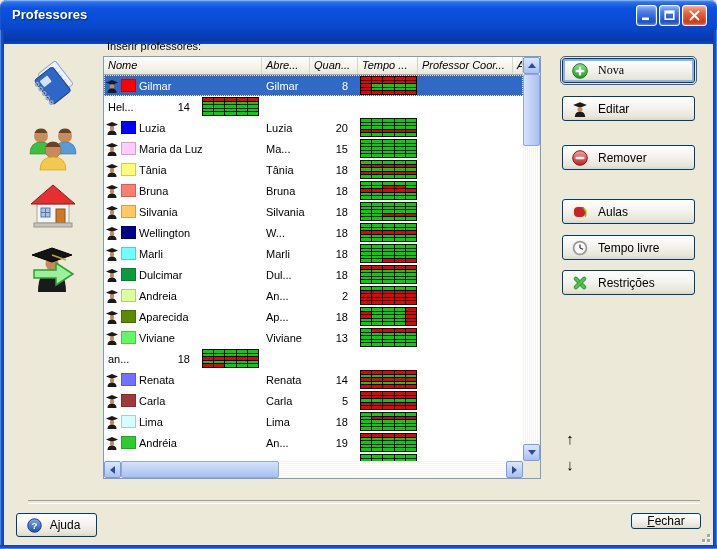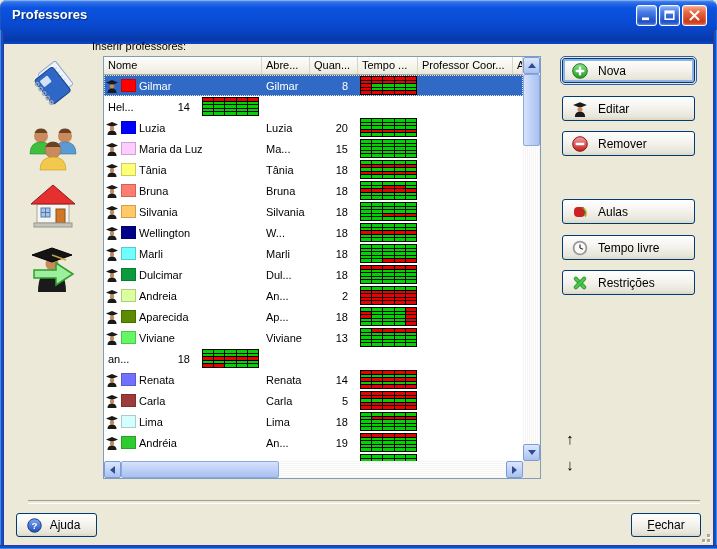--- a/index.html
+++ b/index.html
@@ -15,30 +15,30 @@
   .tb-btn{position:absolute;top:5px;width:21px;height:21px;border-radius:3px;border:1px solid #fff;
     box-sizing:border-box;background:linear-gradient(180deg,#8FB4F8 0%,#4A7EE8 30%,#1E50C8 80%,#3A6AD8 100%);
     box-shadow:inset 0 0 2px rgba(255,255,255,.6);display:flex;align-items:center;justify-content:center;}
   .tb-btn.close{background:linear-gradient(180deg,#F8A88C 0%,#E8653F 35%,#CC3B1B 80%,#E05430 100%);width:25px;}
   .b-left,.b-right{position:absolute;top:30px;bottom:0;width:4px;background:#0E50C8;
     box-shadow:inset 1px 0 0 #4A86E8, inset -1px 0 0 #30388F;}
   .b-left{left:0;} .b-right{right:0;box-shadow:inset -1px 0 0 #4A86E8, inset 1px 0 0 #30388F;}
   .b-bottom{position:absolute;left:0;right:0;bottom:0;height:4px;background:#0E50C8;
     box-shadow:inset 0 -1px 0 #4A86E8, inset 0 1px 0 #30388F;}
   
-  .lbl-inserir{position:absolute;left:92px;top:40px;text-align:center;}
+  .lbl-inserir{position:absolute;left:107px;top:40px;text-align:center;}
   
   .side-icon{position:absolute;cursor:pointer;}
   
   .table{position:absolute;left:103px;top:56px;width:438px;height:423px;box-sizing:border-box;
     background:#fff;border:1px solid #7F9DB9;}
   .tmain{position:absolute;left:0;top:0;right:17px;bottom:17px;overflow:hidden;}
   .thead{display:flex;height:17px;background:linear-gradient(180deg,#FDFDFB 0%,#F3F2E8 70%,#E9E7D8 100%);
     border-bottom:1px solid #ACA899;}
-  .th{box-sizing:border-box;padding:2px 0 0 4px;border-right:1px solid #D8D5C0;white-space:nowrap;overflow:hidden;}
+  .th{box-sizing:border-box;padding:2px 0 0 4px;border-right:1px solid #D8D5C0;white-space:nowrap;overflow:hidden;font-style:italic;}
   .trows .row{height:21px;display:flex;align-items:center;white-space:nowrap;}
   .row.sel{background:#316AC5;color:#fff;outline:1px dotted #E8E4D8;outline-offset:-1px;}
   .c0{width:158px;} .c1{width:48px;} .c2{width:48px;} .c3{width:60px;} .c4{width:95px;} .c5{flex:1;overflow:hidden;}
   .cell{box-sizing:border-box;overflow:hidden;flex-shrink:0;}
   .cell.c0{display:flex;align-items:center;gap:3px;padding-left:2px;}
   .cell.c1{padding-left:4px;}
   .cell.c2{text-align:right;padding-right:10px;}
   .cell.c3{padding-left:2px;}
   .swatch{width:15px;height:13px;border:1px solid rgba(0,0,0,.2);box-sizing:border-box;flex-shrink:0;}
   .tgrid{width:57px;height:19px;box-sizing:border-box;background:#000;padding:1px;display:grid;
@@ -59,27 +59,27 @@
   .sb-thumb{position:absolute;box-sizing:border-box;border:1px solid #8CA8E0;border-radius:2px;
     background:linear-gradient(90deg,#D7E2FB,#BED1F7 50%,#A9C0EF);}
   .hscroll .sb-thumb{background:linear-gradient(180deg,#D7E2FB,#BED1F7 50%,#A9C0EF);}
   .sb-corner{position:absolute;right:0;bottom:0;width:17px;height:17px;background:#ECE9D8;}
   
   .xpbtn{position:absolute;box-sizing:border-box;height:25px;border:1px solid #003C74;border-radius:3px;
     background:linear-gradient(180deg,#FFFFFF 0%,#F4F3EE 45%,#E8E6DA 85%,#DAD7C4 100%);
     display:flex;align-items:center;font-size:12px;cursor:pointer;}
   .actbtn{left:562px;width:133px;padding-left:9px;gap:10px;}
   .actbtn .bicon{width:16px;height:16px;flex-shrink:0;}
-  .default-focus{box-shadow:0 0 0 2px #8CB4E8 inset;outline:1px solid #2F5BB0;outline-offset:1px;}
+  .default-focus{box-shadow:0 0 0 2px #8CB4E8 inset;outline:1px solid #2F5BB0;outline-offset:1px;font-family:Liberation Serif, serif;}
   .movearrow{position:absolute;left:560px;width:20px;height:20px;font-size:15px;font-weight:bold;
     text-align:center;cursor:pointer;background:transparent;border:none;}
   .footer-line{position:absolute;left:28px;top:500px;width:672px;height:2px;
     border-top:1px solid #9F9D8F;border-bottom:1px solid #FFFFFF;}
   .btn-ajuda{left:16px;top:513px;width:81px;height:24px;justify-content:center;gap:8px;padding-right:6px;}
-  .btn-fechar{left:631px;top:513px;width:70px;height:24px;justify-content:center;}
+  .btn-fechar{left:631px;top:513px;width:70px;height:16px;justify-content:center;}
   .accel{text-decoration:underline;}
   .grip{position:absolute;right:7px;bottom:7px;width:12px;height:12px;}
   .grip b{position:absolute;width:3px;height:3px;background:#ACA899;box-shadow:1px 1px 0 #fff;}
 </style>
 </head>
 <body>
 
 <div class="titlebar">
   <span class="title-text">Professores</span>
   <div class="tb-btn" style="left:636px">
@@ -1009,21 +1009,21 @@
   <span>Nova</span>
 </div>
 <div class="xpbtn actbtn" style="top:96px">
   <svg class="bicon" viewBox="0 0 12 14">
     <polygon points="6,1 12,3.5 6,6 0,3.5" fill="#1A1A1A"></polygon>
       <circle cx="6" cy="7.5" r="2.2" fill="#C8885A"></circle>
     <path d="M1.5 14 Q1.5 9.5 6 9.5 Q10.5 9.5 10.5 14 Z" fill="#1A1A1A"></path>
   </svg>
   <span>Editar</span>
 </div>
-<div class="xpbtn actbtn" style="top:131px">
+<div class="xpbtn actbtn" style="top:145px">
   <svg class="bicon" viewBox="0 0 16 16">
     <defs>
         <linearGradient id="gr" x1="0" y1="0" x2="0" y2="1">
           <stop offset="0" stop-color="#F4A0A0"></stop>
           <stop offset="1" stop-color="#C02020"></stop>
         </linearGradient>
       </defs>
     <circle cx="8" cy="8" r="7.3" fill="url(#gr)" stroke="#8C1414"></circle>
     <rect x="3.6" y="6.8" width="8.8" height="2.4" rx="1" fill="#fff"></rect>
   </svg>

